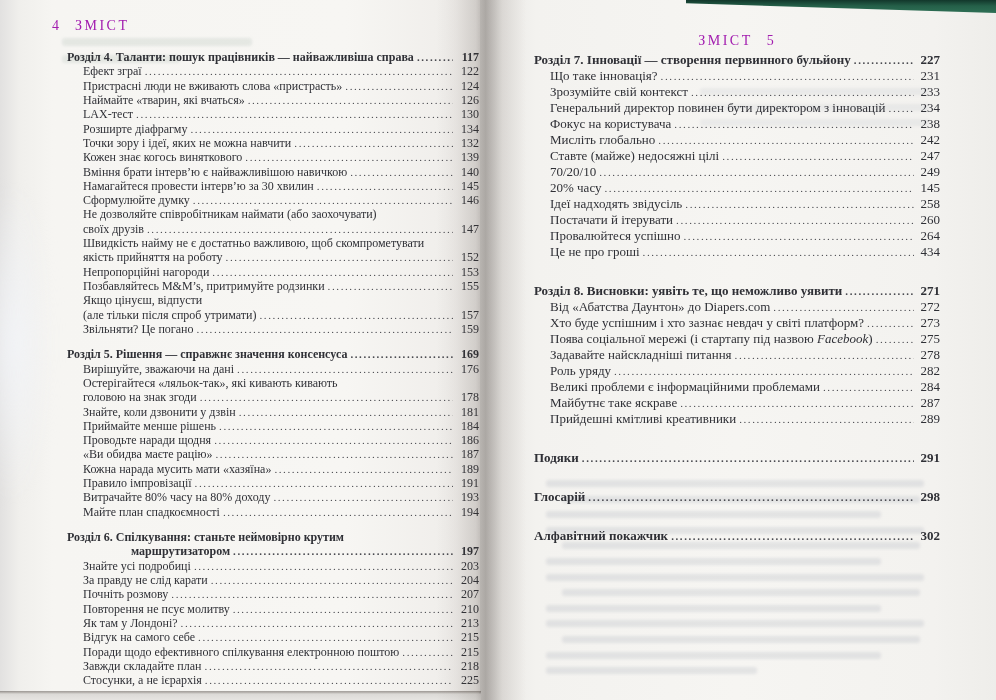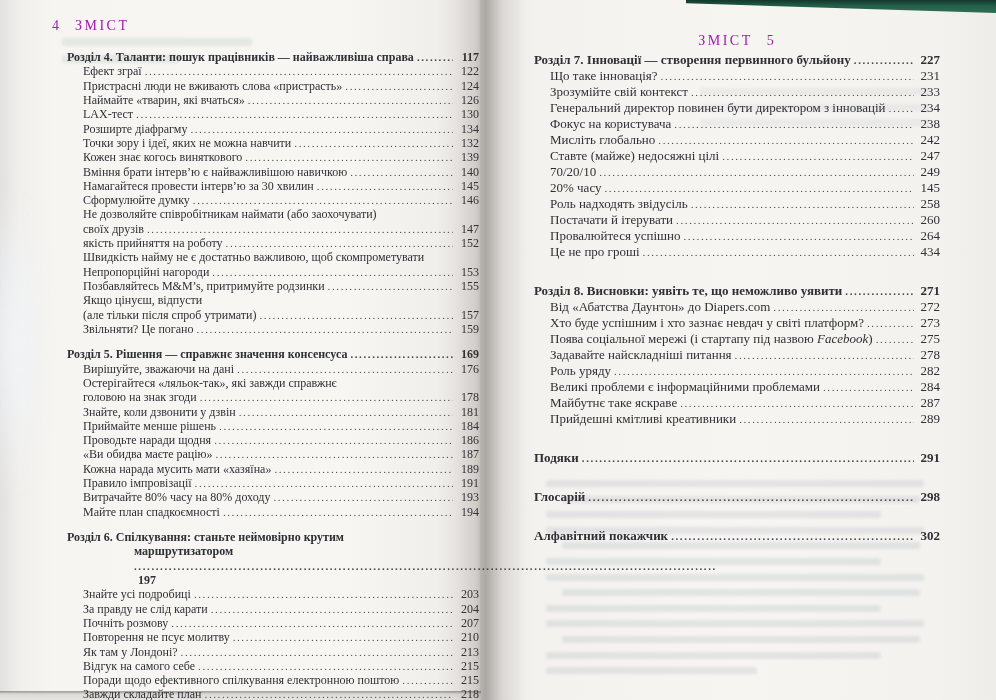--- a/index.html
+++ b/index.html
@@ -57,21 +57,21 @@
   .hdr-right .sp{margin-left:0;margin-right:0;}
   .hdr-right .pn{margin-left:14px;letter-spacing:0;}
   .toc{z-index:5;color:#2f3036;}
   .toc-left{left:67px;top:50px;width:412px;font-size:12px;line-height:14.32px;}
   .toc-right{left:534px;top:52px;width:406px;font-size:13px;line-height:15px;}
   .row{display:flex;align-items:baseline;white-space:nowrap;}
   .row.bold{font-weight:700;}
   .toc-left .row.gap{margin-top:11px;}
   .toc-right .row.gap{margin-top:23px;}
   .row.i1{padding-left:16px;}
-  .row.i2{padding-left:64px;flex-direction:column;}
+  .row.i2{padding-left:64px;}
   .lbl{flex:0 0 auto;}
   .leader{flex:1 1 aupx;min-width:6px;overflow:hidden;white-space:nowrap;margin:0 4px 0 3px;color:#46474d;}
   .leader::after{
     content:"......................................................................................................................................";
     letter-spacing:1.6px;font-size:11px;
   }
   .num{flex:0 0 auto;text-align:right;min-width:22px;}
   em{font-style:italic;}
 </style>
 </head>
@@ -169,28 +169,28 @@
     </div>
     <div class="row i1">
       <span class="lbl">Не дозволяйте співробітникам наймати (або заохочувати)</span>
     </div>
     <div class="row i1">
       <span class="lbl">своїх друзів</span>
       <span class="leader"></span>
       <span class="num">147</span>
     </div>
     <div class="row i1">
+      <span class="lbl">Швидкість найму не є достатньо важливою, щоб скомпрометувати</span>
+    </div>
+    <div class="row i1">
       <span class="lbl">якість прийняття на роботу</span>
       <span class="leader"></span>
       <span class="num">152</span>
     </div>
     <div class="row i1">
-      <span class="lbl">Швидкість найму не є достатньо важливою, щоб скомпрометувати</span>
-    </div>
-    <div class="row i1">
       <span class="lbl">Непропорційні нагороди</span>
       <span class="leader"></span>
       <span class="num">153</span>
     </div>
     <div class="row i1">
       <span class="lbl">Позбавляйтесь M&amp;M’s, притримуйте родзинки</span>
       <span class="leader"></span>
       <span class="num">155</span>
     </div>
     <div class="row i1">
@@ -210,21 +210,21 @@
       <span class="lbl">Розділ 5. Рішення — справжнє значення консенсуса</span>
       <span class="leader"></span>
       <span class="num">169</span>
     </div>
     <div class="row i1">
       <span class="lbl">Вирішуйте, зважаючи на дані</span>
       <span class="leader"></span>
       <span class="num">176</span>
     </div>
     <div class="row i1">
-      <span class="lbl">Остерігайтеся «ляльок-так», які завжди справжнє</span>
+      <span class="lbl">Остерігайтеся «ляльок-так», які кивають кивають</span>
     </div>
     <div class="row i1">
       <span class="lbl">головою на знак згоди</span>
       <span class="leader"></span>
       <span class="num">178</span>
     </div>
     <div class="row i1">
       <span class="lbl">Знайте, коли дзвонити у дзвін</span>
       <span class="leader"></span>
       <span class="num">181</span>
@@ -362,21 +362,21 @@
       <span class="lbl">70/20/10</span>
       <span class="leader"></span>
       <span class="num">249</span>
     </div>
     <div class="row i1">
       <span class="lbl">20% часу</span>
       <span class="leader"></span>
       <span class="num">145</span>
     </div>
     <div class="row i1">
-      <span class="lbl">Роль надходять звідусіль</span>
+      <span class="lbl">Ідеї надходять звідусіль</span>
       <span class="leader"></span>
       <span class="num">258</span>
     </div>
     <div class="row i1">
       <span class="lbl">Постачати й ітерувати</span>
       <span class="leader"></span>
       <span class="num">260</span>
     </div>
     <div class="row i1">
       <span class="lbl">Провалюйтеся успішно</span>

